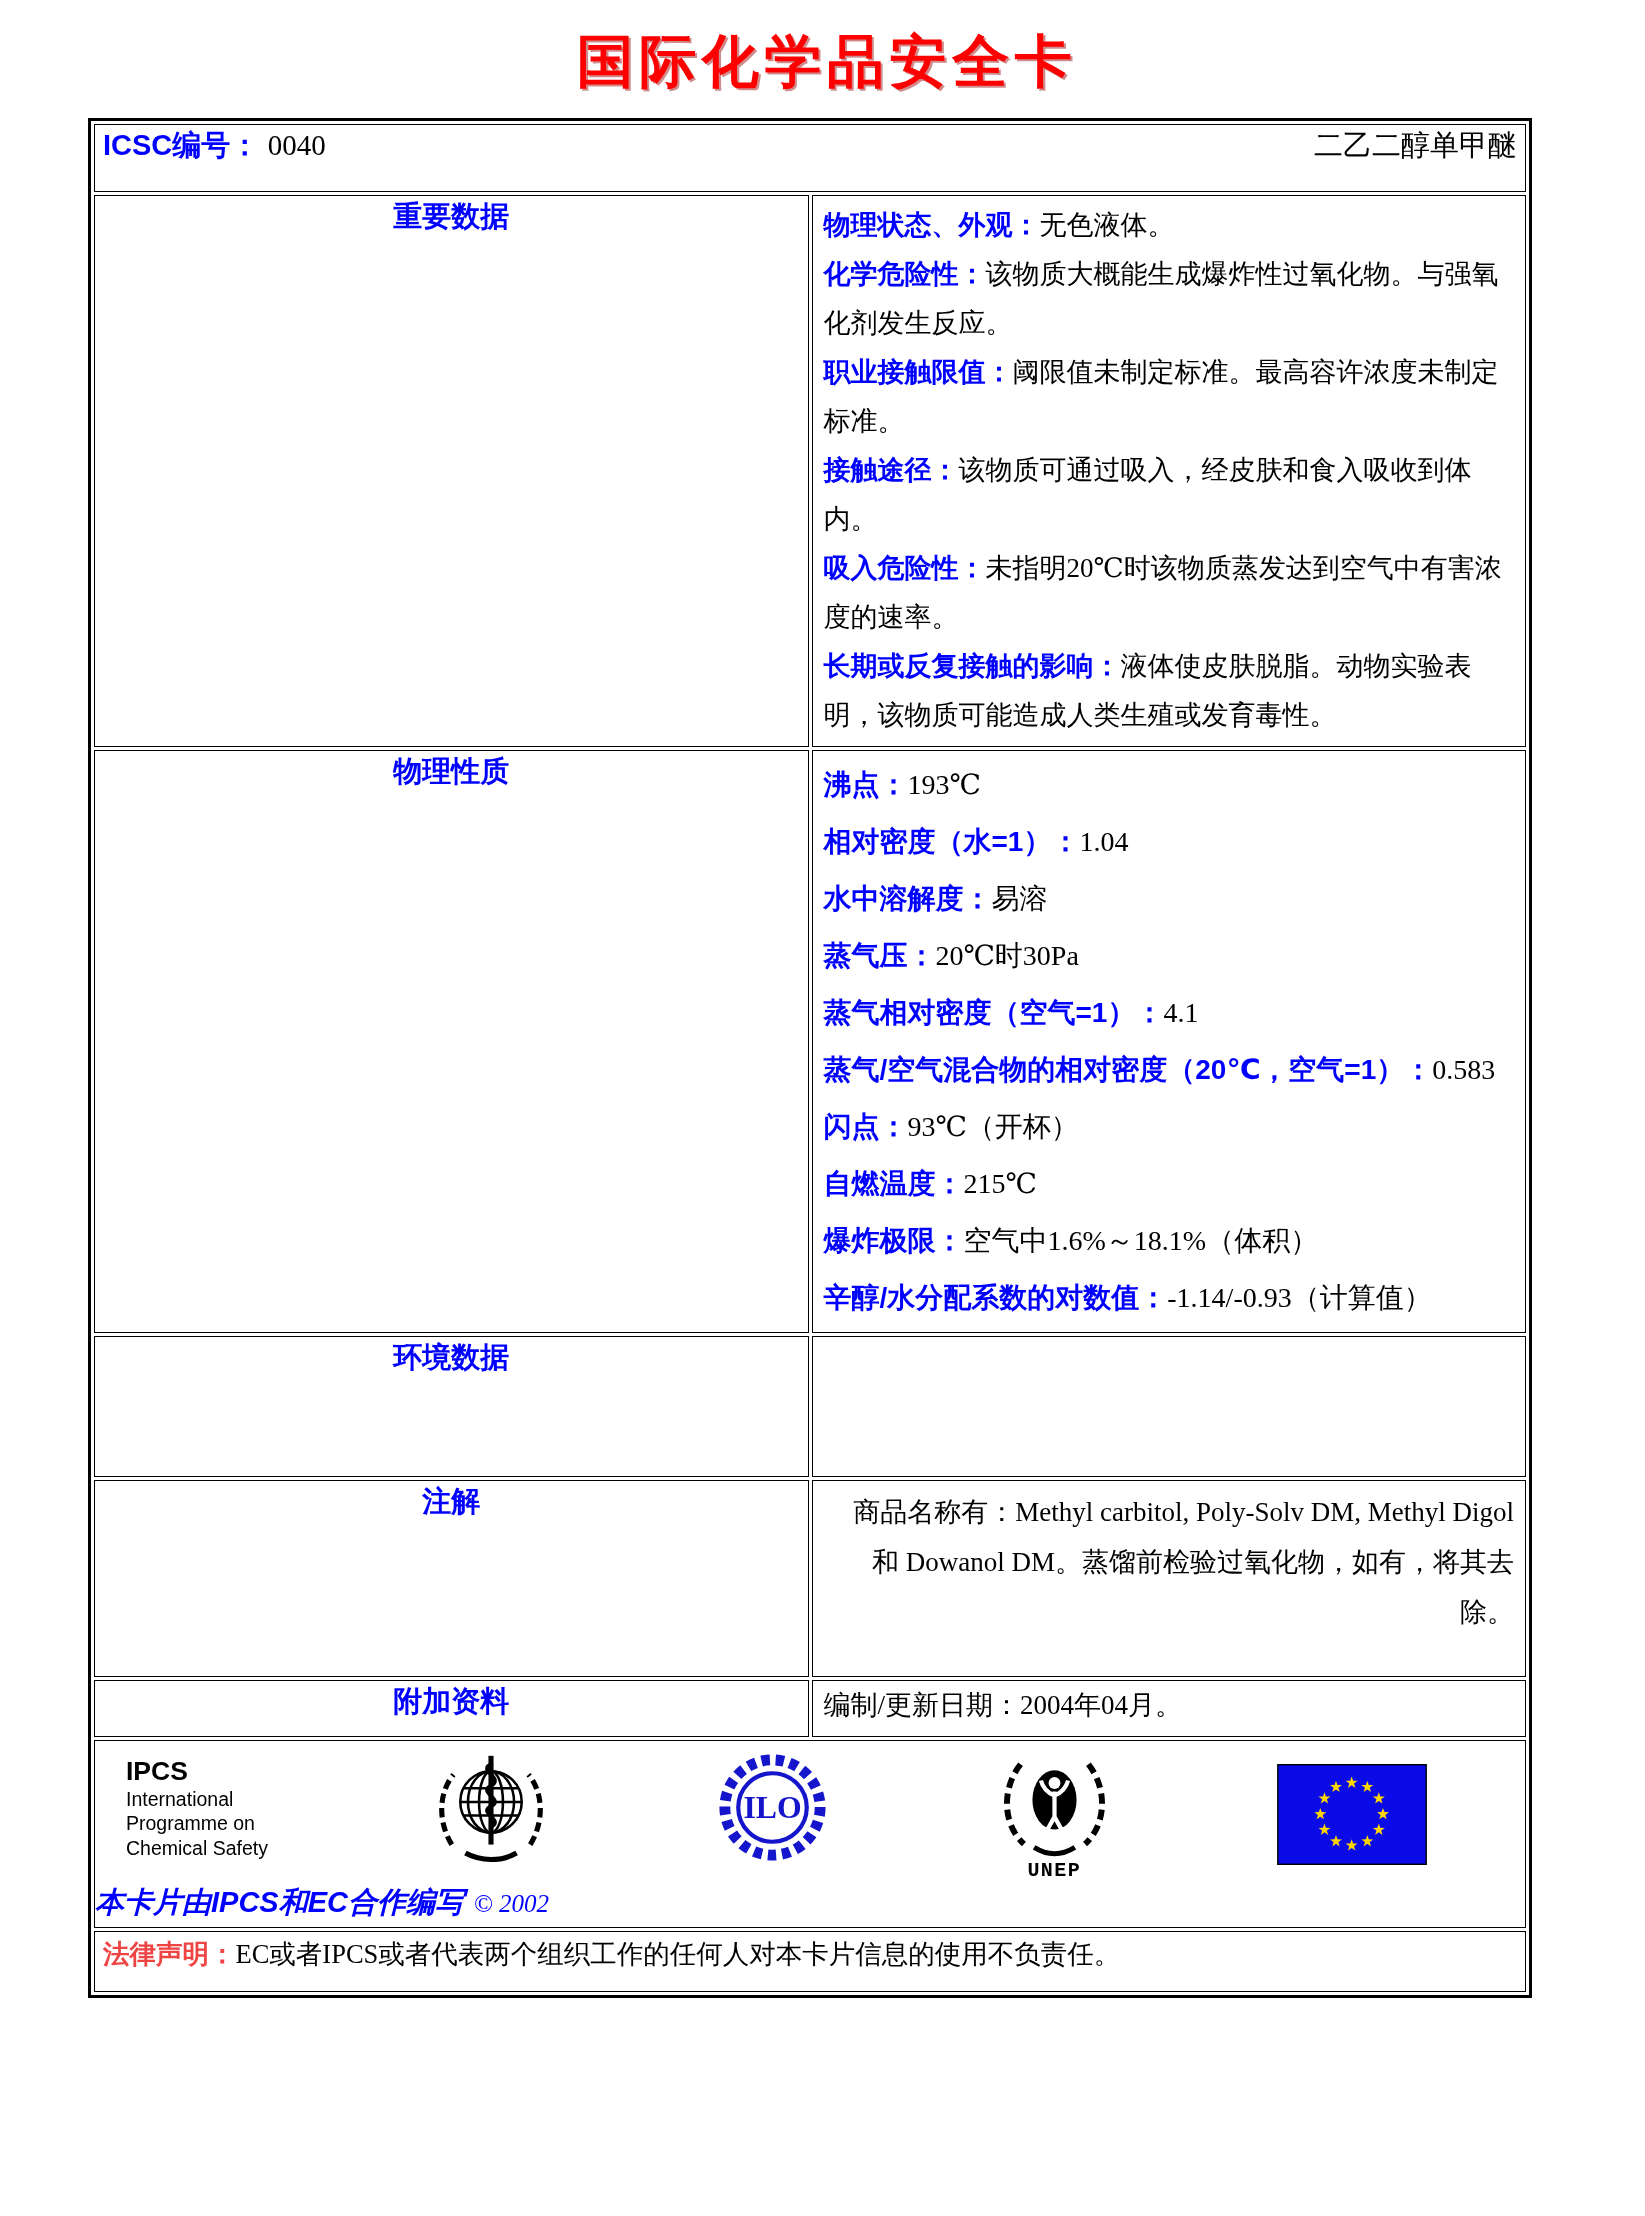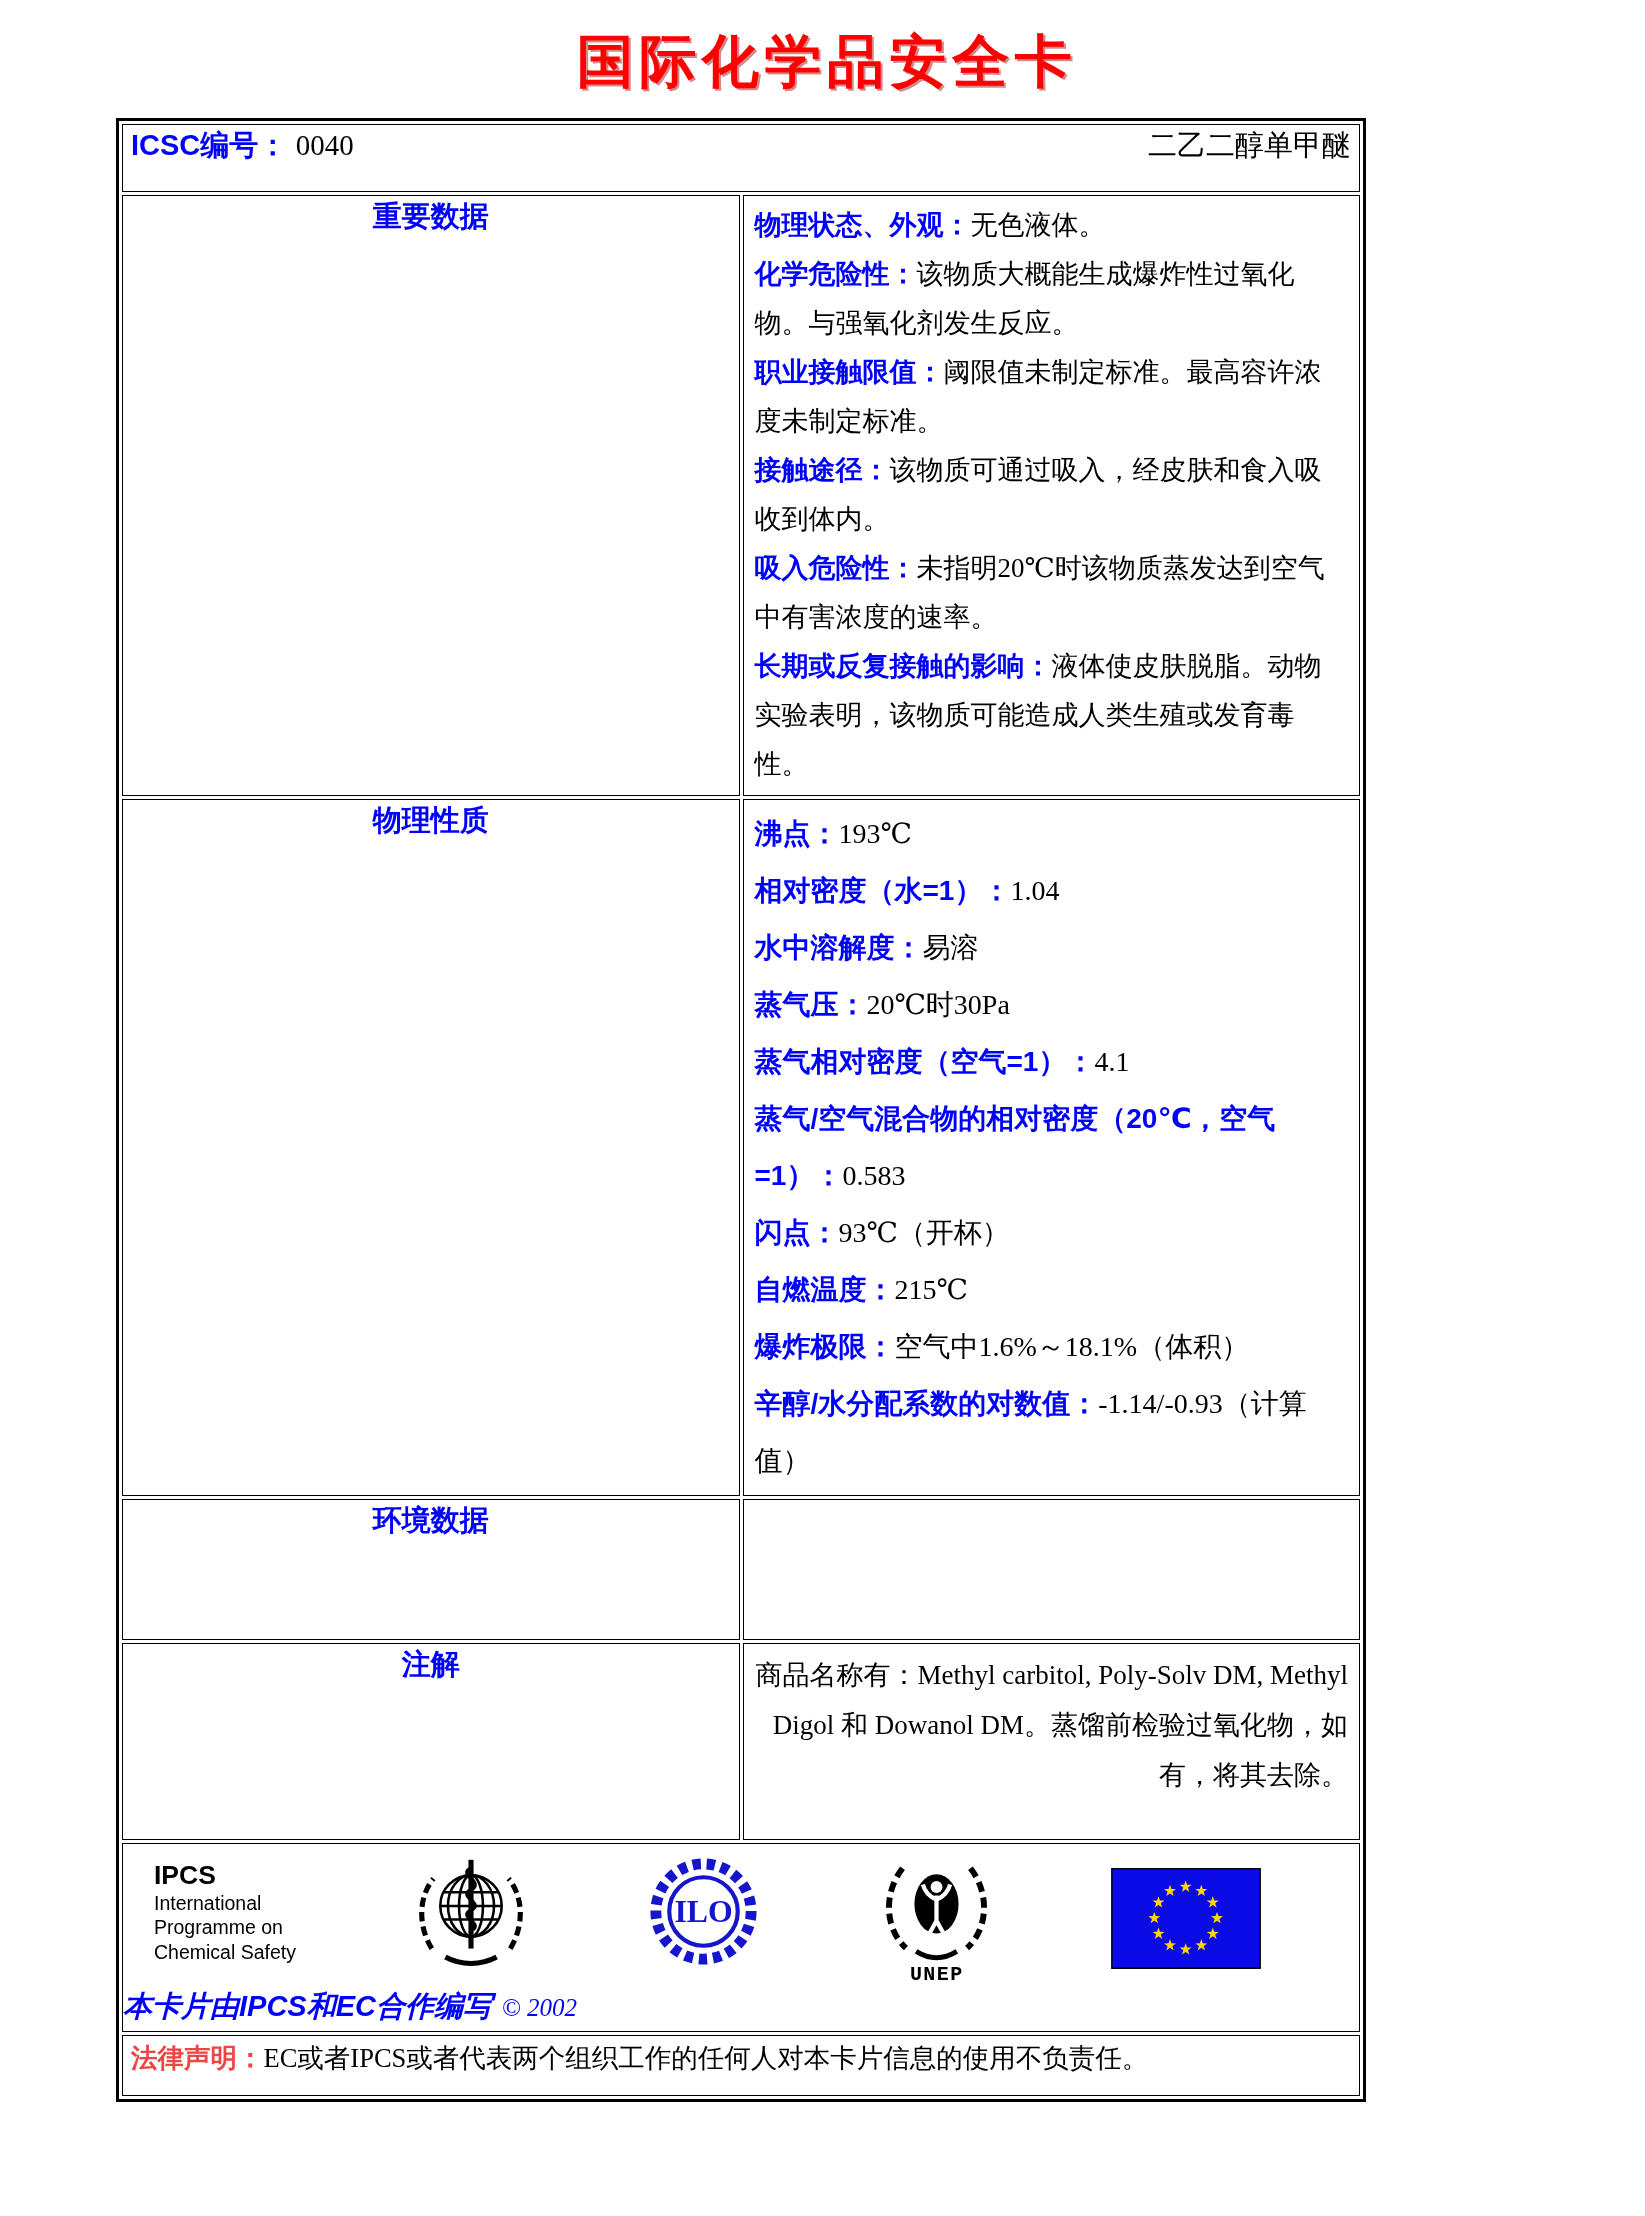--- a/index.html
+++ b/index.html
@@ -2,21 +2,21 @@
 <html style="font-size:11px"><head>
 <meta charset="utf-8">
 <style>
   html,body{margin:0;padding:0;background:#ffffff;}
   body{width:1645px;height:2216px;position:relative;font-family:"Liberation Serif","DejaVu Serif",serif;color:#000;}
   .page{padding-top:24px;}
   .title{width:1250px;margin:0 0 16.7px 202px;text-align:center;
          font-family:"Liberation Sans","DejaVu Sans",sans-serif;font-weight:bold;
          font-size:57px;color:#FF0000;letter-spacing:5.6px;
          text-shadow:2.1px 2.1px 0 rgba(150,0,0,0.45);}
-  table.card{margin-left:116px;width:1250px;border:3.5px solid #000;
+  table.card{margin-left:88px;width:1444px;border:3.5px solid #000;
              border-collapse:separate;border-spacing:3.5px;background:#fff;table-layout:fixed;}
   table.card td{border:1.4px solid #000;vertical-align:top;background:#fff;}
   td.lbl{width:176px;text-align:center;vertical-align:middle;
          font-family:"Liberation Sans","DejaVu Sans",sans-serif;font-weight:bold;
          color:#0000FF;font-size:29px;}
   td.hdr-cell{height:64px;vertical-align:middle;}
   .hdr-inner{display:flex;justify-content:space-between;align-items:center;
              padding:0 7px;font-size:29px;}
   .hdr-label{color:#0000FF;font-family:"Liberation Sans","DejaVu Sans",sans-serif;font-weight:bold;}
   .hdr-number{color:#000;margin-left:8.4px;}
@@ -105,20 +105,26 @@
       <td class="content c-env"></td>
     </tr>
 
     <tr>
       <td class="lbl">注解</td>
       <td class="content c-notes">
         <p>商品名称有：Methyl carbitol, Poly-Solv DM, Methyl Digol 和 Dowanol DM。蒸馏前检验过氧化物，如有，将其去除。</p>
       </td>
     </tr>
 
+    <tr>
+      <td class="lbl">附加资料</td>
+      <td class="content c-add">
+        <p>编制/更新日期：2004年04月。</p>
+      </td>
+    </tr>
 
     <tr>
       <td class="logos-cell" colspan="2">
         <div class="logos-row">
 
           <div class="ipcs-block">
             <div class="ipcs-title">IPCS</div>
             <div class="ipcs-line">International</div>
             <div class="ipcs-line">Programme on</div>
             <div class="ipcs-line">Chemical Safety</div>

